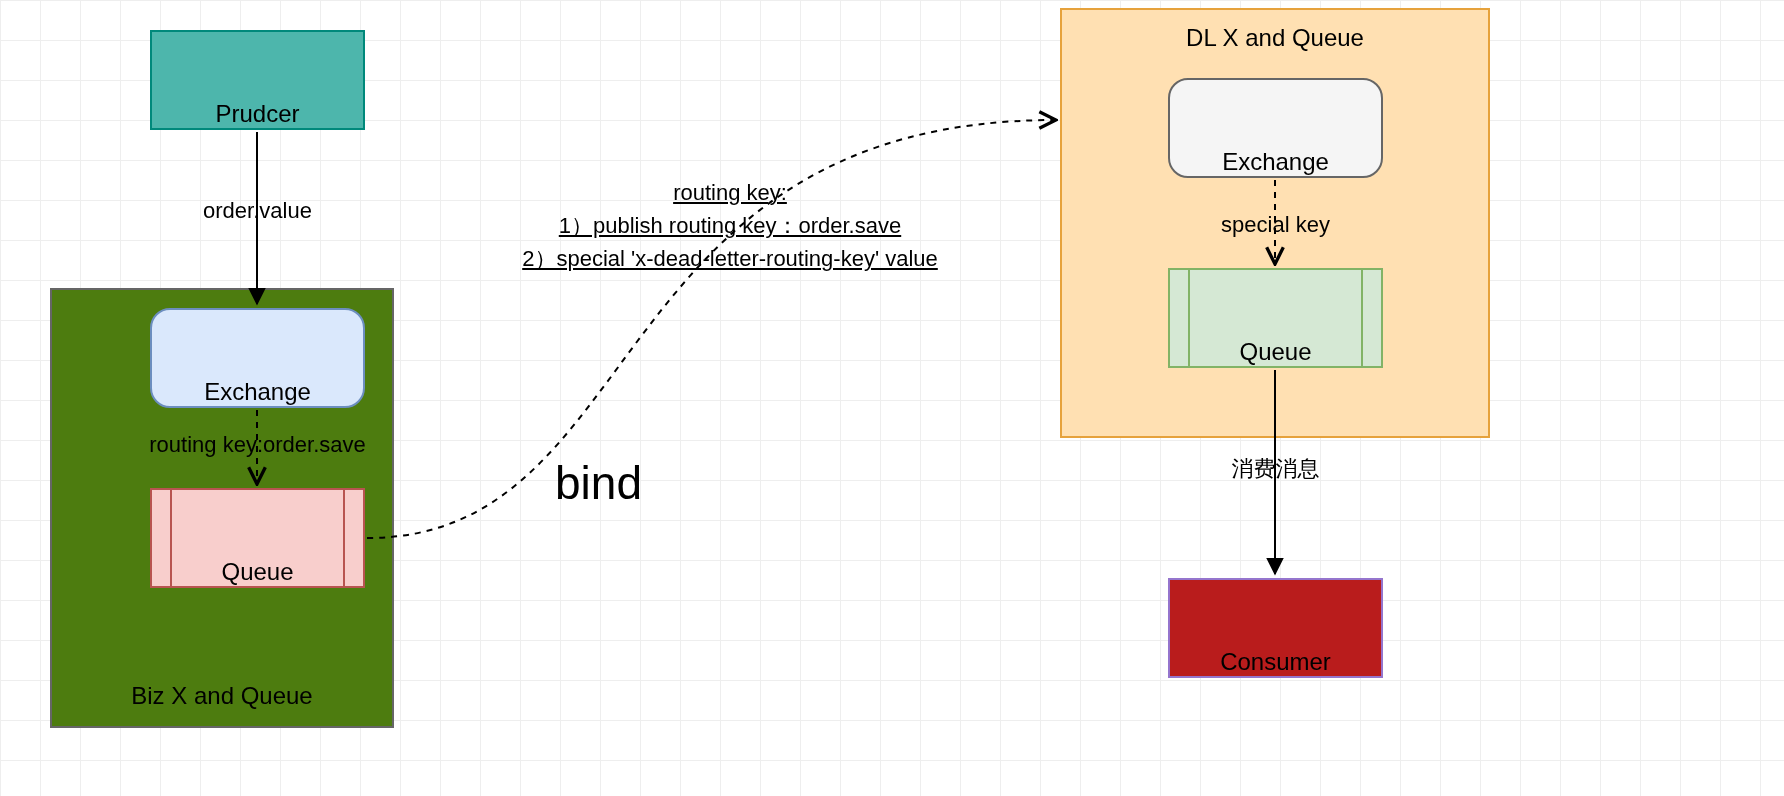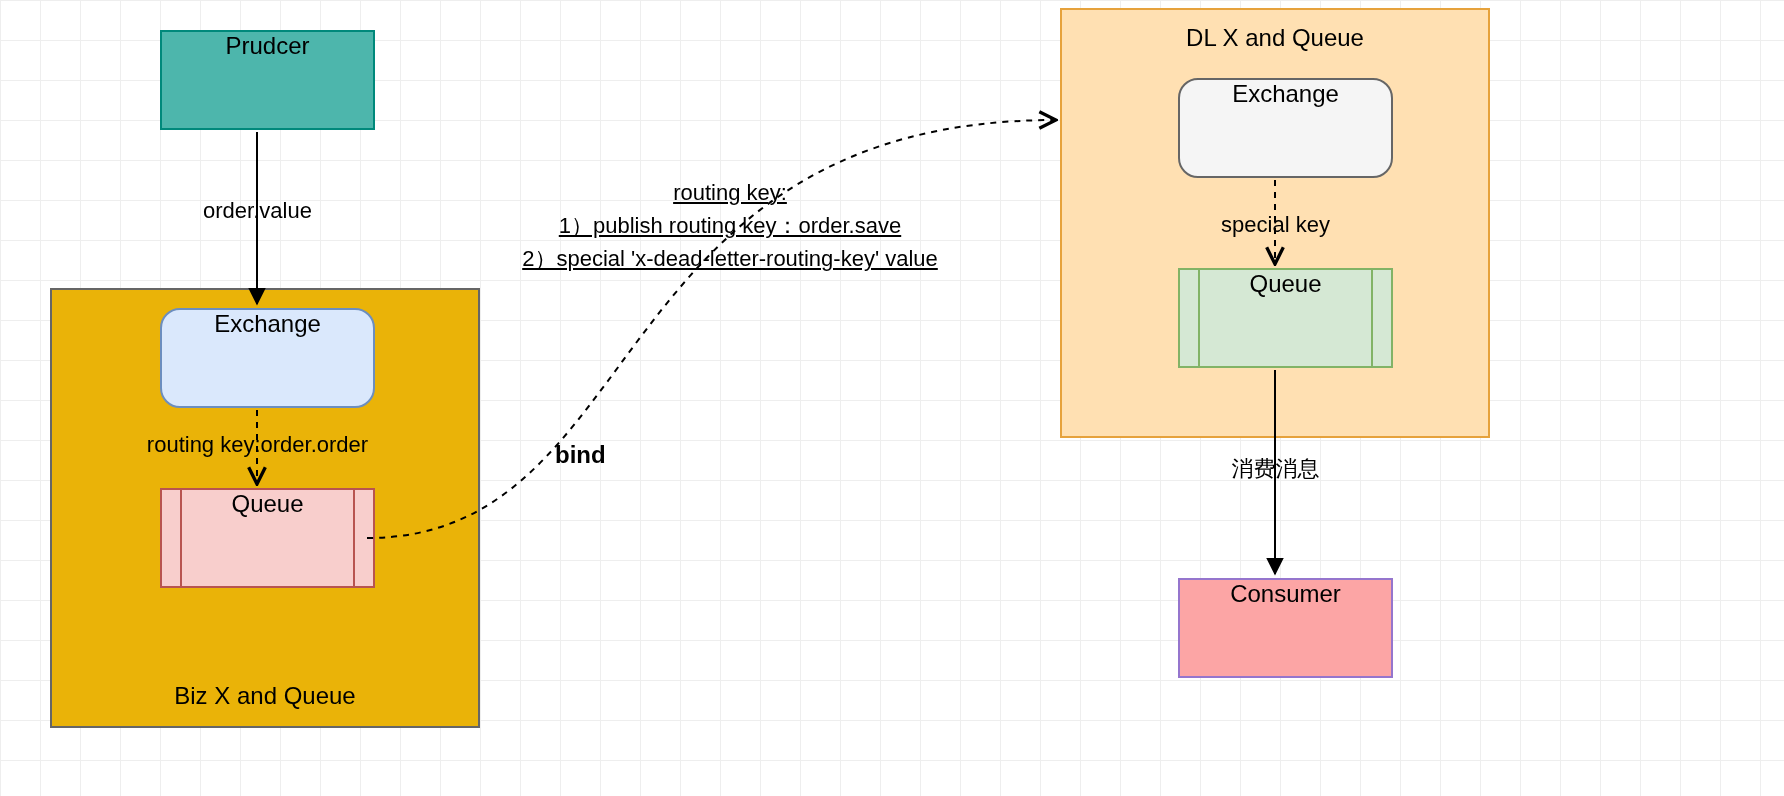--- a/index.html
+++ b/index.html
@@ -21,24 +21,23 @@
     inset: 0;
     background-image:
       linear-gradient(to right, #eeeeee 1px, transparent 1px),
       linear-gradient(to bottom, #eeeeee 1px, transparent 1px);
     background-size: 40px 40px;
   }
   .node {
     position: absolute;
     box-sizing: border-box;
     display: flex;
-    align-items: flex-start;
+    align-items: flex-end;
     justify-content: center;
     font-size: 24px;
-    margin-left: 10px;
   }
   .container-box {
     position: absolute;
     box-sizing: border-box;
   }
   .label {
     position: absolute;
     font-size: 22px;
     white-space: pre;
   }
@@ -57,21 +56,21 @@
     width: 0;
     border-left: 2px solid;
   }
 </style>
 </head>
 <body>
 
 <div class="canvas">
   <div class="grid"></div>
 
-  <div class="container-box" style="left:50px; top:288px; width:430px; height:440px; background:#eab308; border:2px solid #666;">
+  <div class="container-box" style="left:50px; top:288px; width:344px; height:440px; background:#4d7c0f; border:2px solid #666;">
     <div class="label" style="left:0; right:0; bottom:16px; text-align:center; font-size:24px;">Biz X and Queue</div>
   </div>
 
   <div class="container-box" style="left:1060px; top:8px; width:430px; height:430px; background:#ffe0b2; border:2px solid #e6a23c;">
     <div class="label" style="left:0; right:0; top:14px; text-align:center; font-size:24px;">DL X and Queue</div>
   </div>
 
   <div class="node" style="left:150px; top:30px; width:215px; height:100px; background:#4db6ac; border:2px solid #00897b;">
     <span>Prudcer</span>
   </div>
@@ -89,33 +88,33 @@
   <div class="node" style="left:1168px; top:78px; width:215px; height:100px; background:#f5f5f5; border:2px solid #666; border-radius:20px;">
     <span>Exchange</span>
   </div>
 
   <div class="node" style="left:1168px; top:268px; width:215px; height:100px; background:#d5e8d4; border:2px solid #82b366;">
     <div class="queue-inner-left" style="left:18px; border-color:#82b366;"></div>
     <div class="queue-inner-right" style="right:18px; border-color:#82b366;"></div>
     <span>Queue</span>
   </div>
 
-  <div class="node" style="left:1168px; top:578px; width:215px; height:100px; background:#fca5a5; border:2px solid #9575cd;">
+  <div class="node" style="left:1168px; top:578px; width:215px; height:100px; background:#b91c1c; border:2px solid #9575cd;">
     <span>Consumer</span>
   </div>
 
   <div class="label label-center" style="left:150px; top:198px; width:215px;">order.value</div>
 
-  <div class="label label-center" style="left:110px; top:432px; width:295px;">routing key:order.order</div>
+  <div class="label label-center" style="left:110px; top:432px; width:295px;">routing key:order.save</div>
 
   <div class="label label-center" style="left:1168px; top:212px; width:215px;">special key</div>
 
   <div class="label label-center" style="left:1168px; top:436px; width:215px;margin-top:18px;">消费消息</div>
 
-  <div class="label" style="left:555px; top:441px; font-size:24px; font-weight:700;">bind</div>
+  <div class="label" style="left:555px; top:456px; font-size:46px; font-weight:400;">bind</div>
 
   <div class="label label-center" style="left:495px; top:176px; width:470px; line-height:1.5;text-decoration:underline;">routing key:
 1）publish routing key：order.save
 2）special 'x-dead-letter-routing-key' value</div>
 
 
   <svg class="overlay">
     <defs>
       <marker id="arrow-solid" viewBox="0 0 12 12" refX="11" refY="6" markerWidth="9" markerHeight="9" orient="auto-start-reverse">
         <path d="M 0 0 L 12 6 L 0 12 z" fill="#000"></path>

